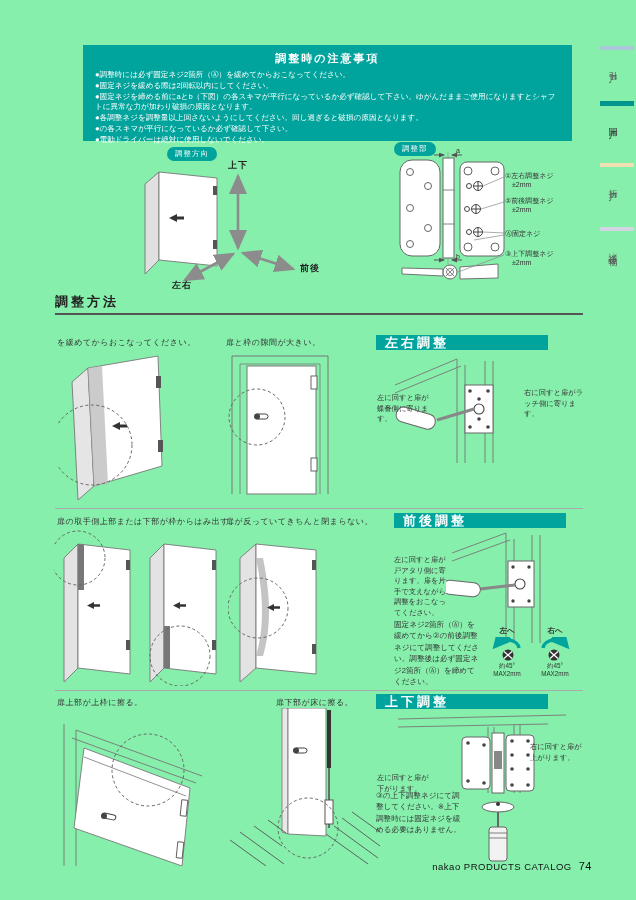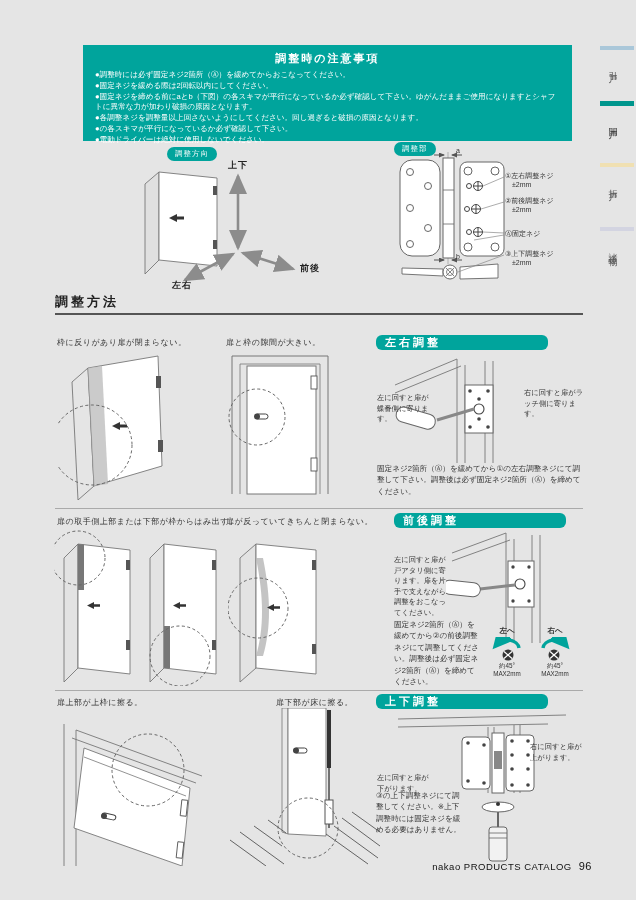--- a/index.html
+++ b/index.html
@@ -1,18 +1,18 @@
 <!DOCTYPE html>
 <html><head>
 <meta charset="utf-8">
 <style>
   * { margin:0; padding:0; box-sizing:border-box; }
   html,body { background:#fff; }
   body { font-family:"Liberation Sans","DejaVu Sans",sans-serif; color:#333; }
-  .page { position:relative; width:636px; height:900px; background:#e5e5e5; overflow:hidden; }
+  .page { position:relative; width:636px; height:900px; background:#86efac; overflow:hidden; }
   .abs { position:absolute; }
 
   
   .notice { background:#00a49c; color:#fff; padding:6px 10px 5px; }
   .notice h2 { font-size:11px; font-weight:bold; text-align:center; letter-spacing:2px; margin-bottom:4px; }
   .notice ul { list-style:none; }
   .notice li { font-size:7.6px; line-height:1.42; padding-left:2px; }
 
   
   .pill { background:#00a49c; color:#fff; font-size:7.5px; line-height:1; padding:3px 8px; border-radius:8px; letter-spacing:1px; white-space:nowrap; }
@@ -24,21 +24,21 @@
 
   
   .section-title { font-size:13px; font-weight:bold; letter-spacing:3px; color:#222; }
   .rule { height:1.5px; background:#555; }
   .sep { height:1px; background:#aaa; }
 
   .caption { font-size:8px; color:#333; letter-spacing:.5px; white-space:nowrap; }
 
   
   .panel { position:absolute; }
-  .panel-header { background:#00a49c; color:#fff; font-size:11px; font-weight:bold; letter-spacing:3px; height:15px; line-height:15px; padding-left:9px; width:172px;border-radius:6px; }
+  .panel-header { background:#00a49c; color:#fff; font-size:13px; font-weight:bold; letter-spacing:3px; height:15px; line-height:15px; padding-left:9px; width:172px; }
   .note { font-size:7.3px; line-height:1.45; color:#333; }
   .instruction { font-size:7.6px; line-height:1.5; color:#333; }
 
   .dial { text-align:center; }
   .dial .dlabel { font-size:7.5px; font-weight:bold; color:#333; display:block; margin-bottom:1px; }
   .dial .dsub { font-size:6.3px; line-height:1.3; color:#333; display:block; }
 
   
   .tab-bar { position:absolute; left:600px; width:34px; height:4px; }
   .tab-label { position:absolute; left:606px; writing-mode:vertical-rl; font-size:9px; letter-spacing:4px; color:#555; }
@@ -165,21 +165,21 @@
   <span class="abs callout" style="left:512px;top:180px;">±2mm</span>
   <span class="abs callout" style="left:505px;top:196px;">②前後調整ネジ</span>
   <span class="abs callout" style="left:512px;top:205px;">±2mm</span>
   <span class="abs callout" style="left:505px;top:229px;">Ⓐ固定ネジ</span>
   <span class="abs callout" style="left:505px;top:249px;">③上下調整ネジ</span>
   <span class="abs callout" style="left:512px;top:258px;">±2mm</span>
 
   <div class="abs section-title" style="left:55px;top:293px;">調整方法</div>
   <div class="abs rule" style="left:55px;top:313px;width:528px;"></div>
 
-  <span class="abs caption" style="left:57px;top:337px;">枠に反りがあり扉が閉まらない。</span>
+  <span class="abs caption" style="left:57px;top:337px;">を緩めてからおこなってください。</span>
   <span class="abs caption" style="left:226px;top:337px;">扉と枠の隙間が大きい。</span>
 
   <svg class="abs" style="left:58px;top:350px;" width="120" height="150" viewBox="0 0 120 150">
     <polygon points="14,32 30,18 36,136 20,150" fill="#e5e5e5" stroke="#777" stroke-width="0.9"></polygon>
     <polygon points="30,18 100,6 104,116 36,136" fill="#fff" stroke="#777" stroke-width="0.9"></polygon>
     <polygon points="30,18 44,16 50,134 36,136" fill="#b9b9b9" opacity="0.75"></polygon>
     <rect x="98" y="26" width="5" height="12" fill="#555"></rect>
     <rect x="100" y="90" width="5" height="12" fill="#555"></rect>
     <path d="M62,72 l-8,4 8,4 0,-2.6 7,0 0,-2.8 -7,0 z" fill="#333"></path>
     <circle cx="34" cy="95" r="40" fill="none" stroke="#666" stroke-width="1" stroke-dasharray="3 2.5"></circle>
@@ -217,21 +217,20 @@
           <circle cx="88" cy="62" r="1.8"></circle>
       </g>
       <circle cx="88" cy="52" r="5" fill="#fff" stroke="#444" stroke-width="1.1"></circle>
       <line x1="83" y1="52" x2="46" y2="63" stroke="#888" stroke-width="3"></line>
       <g transform="rotate(16 40 66)">
         <rect x="4" y="58" width="40" height="15" rx="7" fill="#fff" stroke="#666" stroke-width="1"></rect>
       </g>
     </svg>
     <div class="abs note" style="left:1px;top:58px;width:56px;">左に回すと扉が蝶番側に寄ります。</div>
     <div class="abs note" style="left:148px;top:53px;width:64px;">右に回すと扉がラッチ側に寄ります。</div>
-    <div class="abs instruction" style="left:1px;top:128px;width:210px;">固定ネジ2箇所（Ⓐ）を緩めてから①の左右調整ネジにて調整して下さい。調整後は必ず固定ネジ2箇所（Ⓐ）を締めてください。</div>
   </div>
 
   <div class="abs sep" style="left:55px;top:508px;width:528px;"></div>
 
   <span class="abs caption" style="left:57px;top:516px;">扉の取手側上部または下部が枠からはみ出す。</span>
   <span class="abs caption" style="left:226px;top:516px;">扉が反っていてきちんと閉まらない。</span>
 
   <svg class="abs" style="left:54px;top:528px;" width="86" height="158" viewBox="0 0 86 158">
     <polygon points="10,30 24,16 24,140 10,154" fill="#e3e3e3" stroke="#777" stroke-width="0.9"></polygon>
     <polygon points="24,16 76,22 76,146 24,140" fill="#fff" stroke="#777" stroke-width="0.9"></polygon>
@@ -402,16 +401,16 @@
       <rect x="91" y="116" width="18" height="34" rx="3" fill="#f2f2f2" stroke="#666" stroke-width="1"></rect>
       <line x1="91" y1="122" x2="109" y2="122" stroke="#666" stroke-width="0.8"></line>
       <line x1="91" y1="127" x2="109" y2="127" stroke="#666" stroke-width="0.8"></line>
     </svg>
     <div class="abs note" style="left:1px;top:50px;width:54px;margin-top:29px;">左に回すと扉が下がります。</div>
     <div class="abs note" style="left:154px;top:48px;width:58px;">右に回すと扉が上がります。</div>
     <div class="abs instruction" style="left:0px;top:96px;width:88px;">③の上下調整ネジにて調整してください。※上下調整時には固定ネジを緩める必要はありません。</div>
   </div>
 
   <div class="abs footer" style="right:44px;top:860px;">
-    <span>nakao PRODUCTS CATALOG</span><span class="pn">96</span>
+    <span>nakao PRODUCTS CATALOG</span><span class="pn">74</span>
   </div>
 
 </div>
 
 </body></html>

